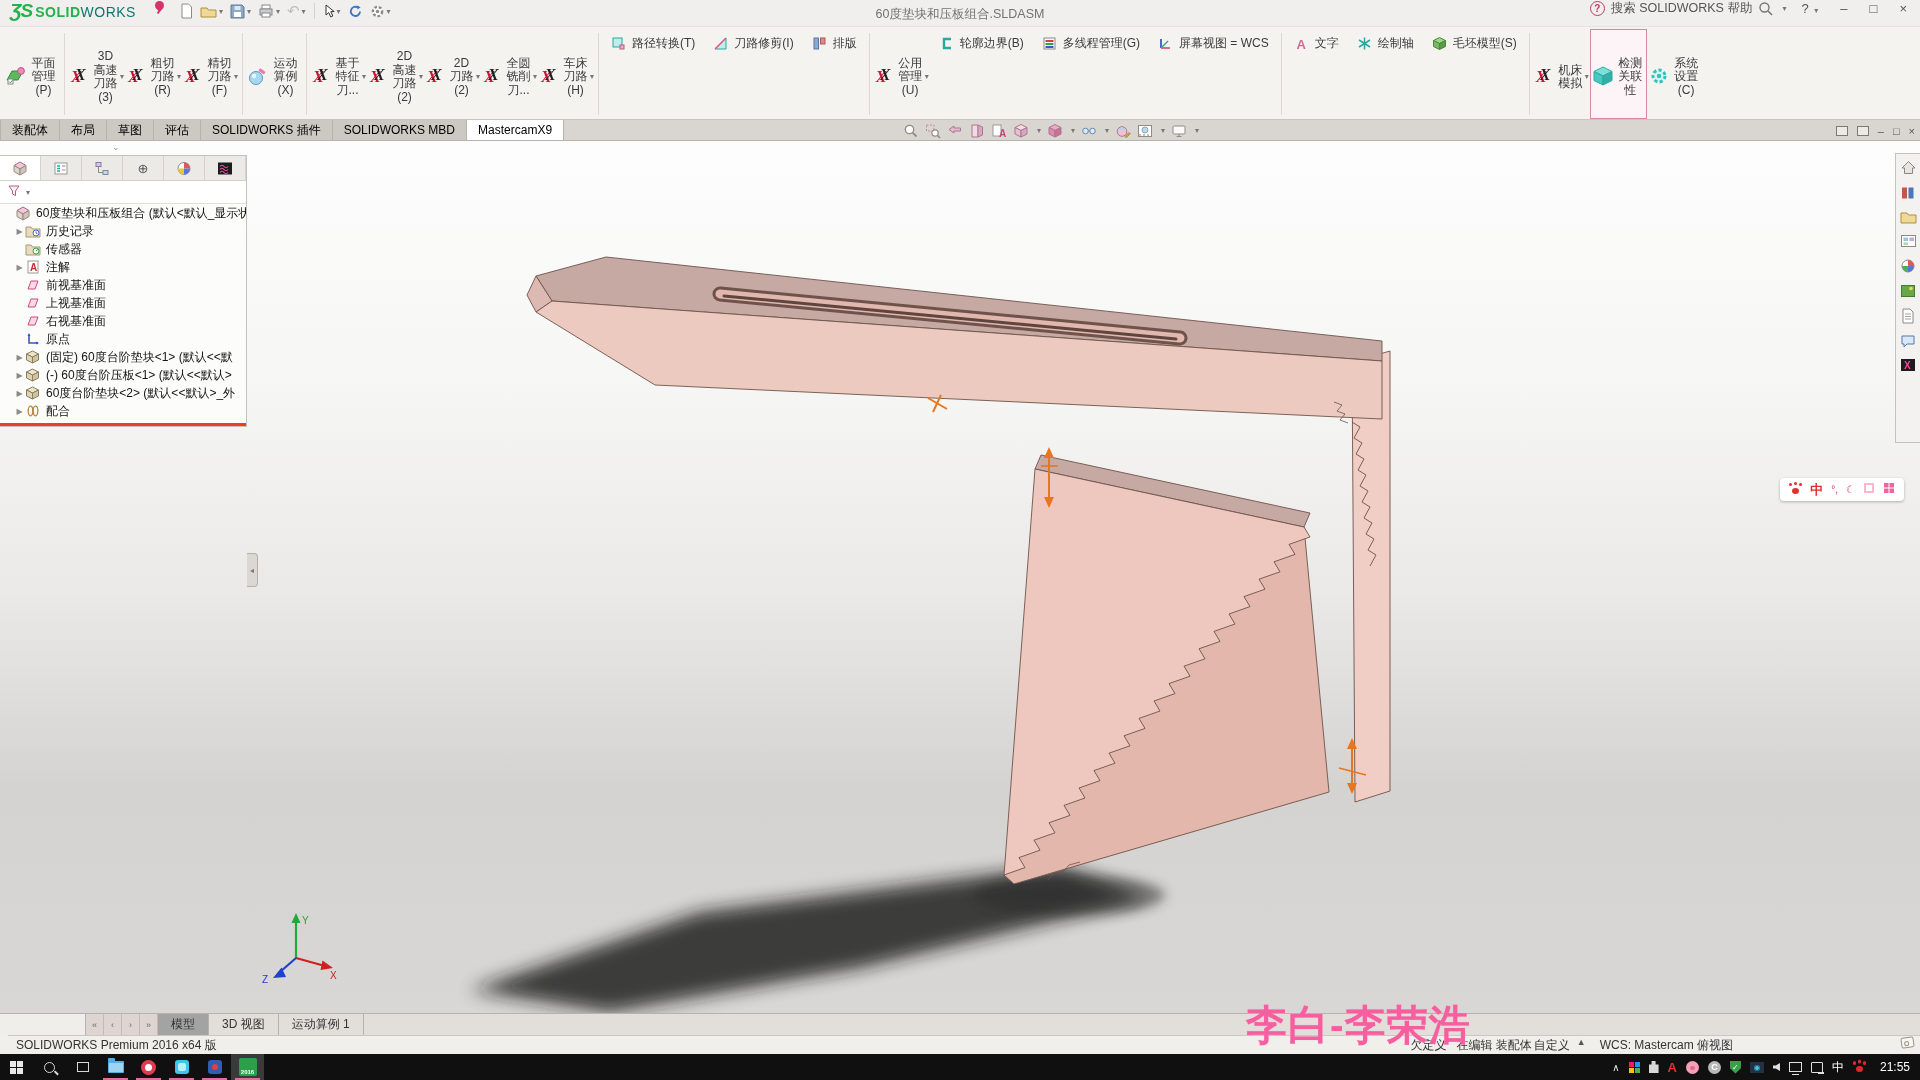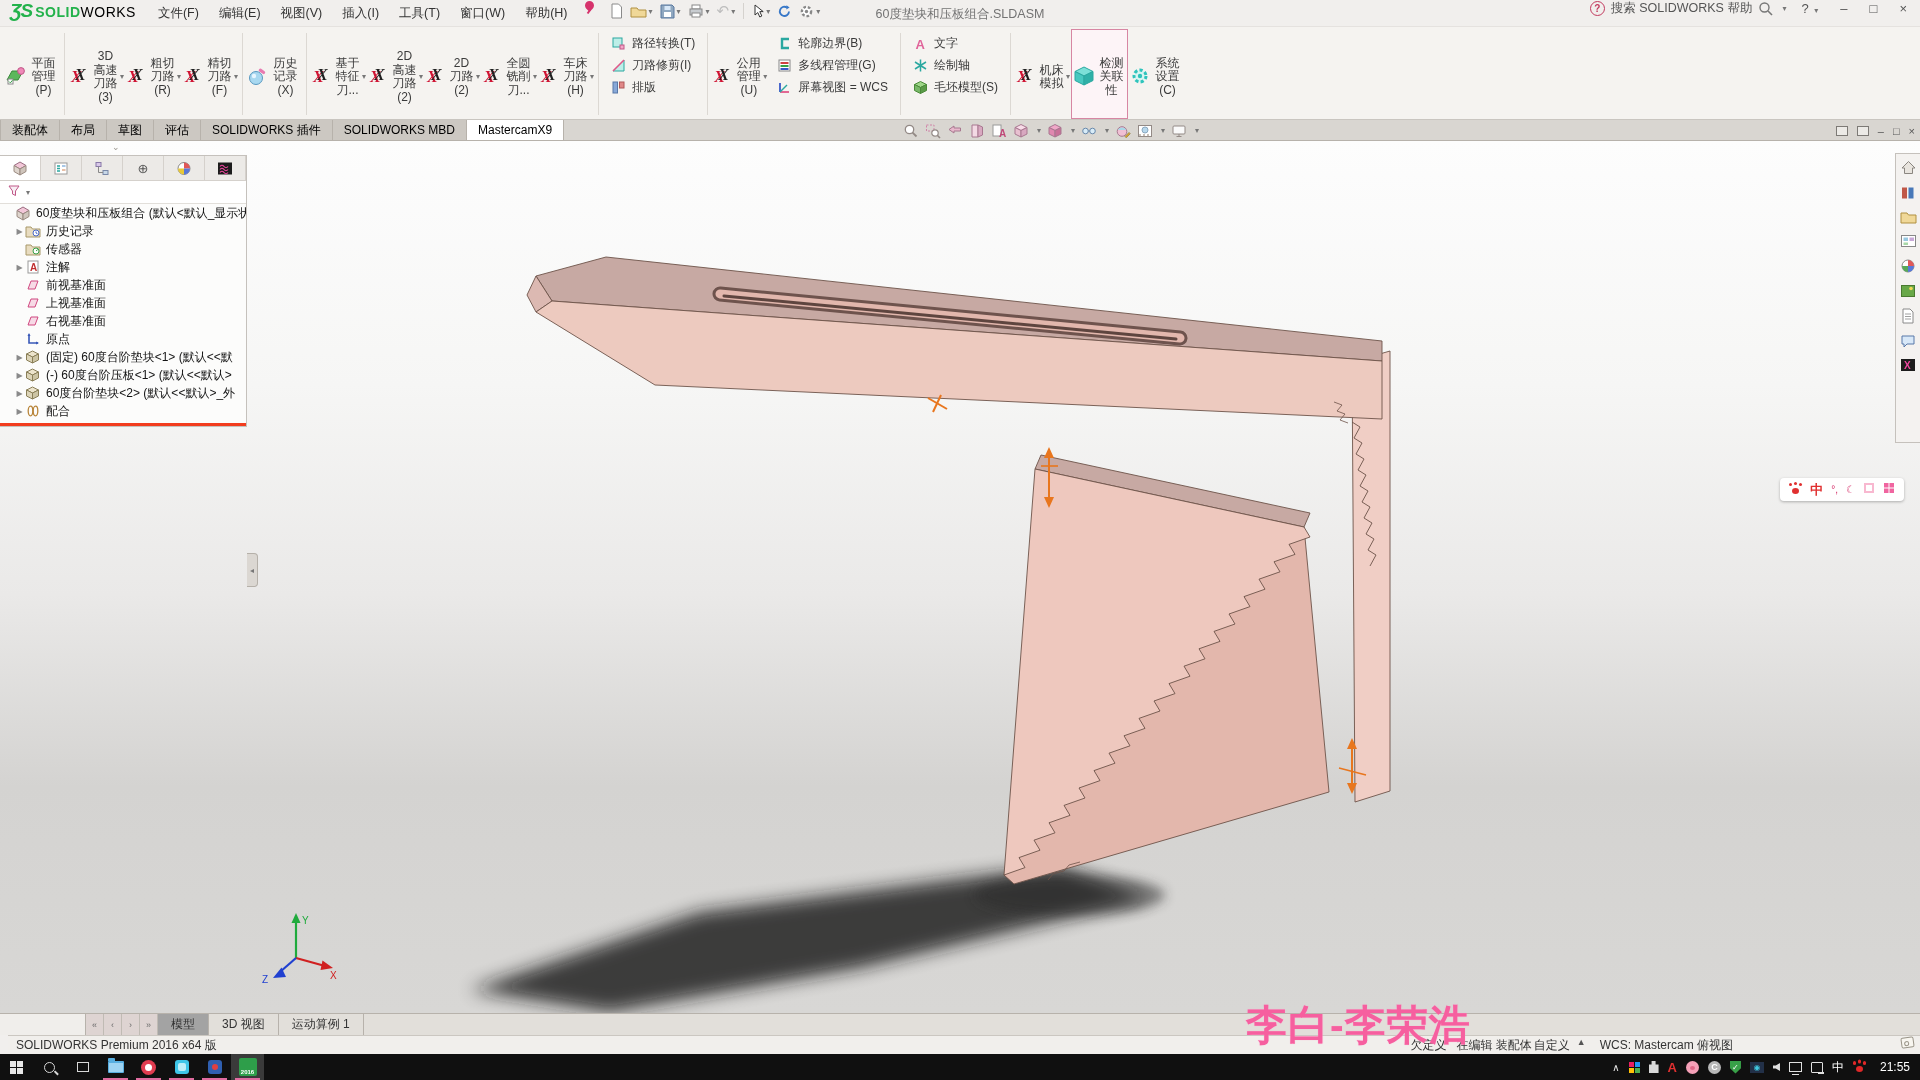--- a/index.html
+++ b/index.html
@@ -2,21 +2,21 @@
 <html><head>
 <meta charset="utf-8">
 <style>
 *{box-sizing:border-box;margin:0;padding:0}
 html,body{width:1920px;height:1080px;overflow:hidden;font-family:"Liberation Sans","DejaVu Sans",sans-serif;font-size:12px;color:#333;background:#f1efed}
 
 #titlebar{position:absolute;left:0;top:0;width:1920px;height:27px;background:#f1efed;display:flex;align-items:flex-start;border-bottom:1px solid #e5e2df;z-index:40}
 .logo{display:flex;align-items:baseline;padding:0 12px 0 10px;flex:none}
 .logo .mark{font-style:italic;font-weight:bold;font-size:19px;color:#23b24b;letter-spacing:-1px;margin-right:3px}
 .logo .solid{font-weight:bold;font-size:14px;color:#23b24b;letter-spacing:.5px}
-.logo .works{font-size:14px;color:#000000;letter-spacing:.5px}
+.logo .works{font-size:14px;color:#0f766e;letter-spacing:.5px}
 .menu{display:flex;height:27px;align-items:center;flex:none}
 .mi{padding:0 10px;font-size:12.5px;color:#333;height:100%;display:flex;align-items:center}
 .pin{width:15px;height:15px;margin:0 10px 0 4px;position:relative;flex:none}
 .pin::before{content:"";position:absolute;left:3px;top:1px;width:9px;height:9px;background:#d6336c;border-radius:50% 50% 50% 0;transform:rotate(-45deg)}
 .pin::after{content:"";position:absolute;left:6px;top:9px;width:2px;height:5px;background:#d6336c;transform:rotate(35deg)}
 .qat{display:flex;align-items:center;gap:1px;flex:none}
 .qbtn{display:flex;align-items:center;padding:2px 3px}
 .dd{font-size:8px;color:#777;margin-left:2px}
 .qsep{width:1px;height:16px;background:#d5d2ce;margin:0 4px}
 .undo-glyph{font-size:15px;color:#bdbdbd}
@@ -25,21 +25,21 @@
 .searchbox{display:flex;align-items:center;gap:6px;color:#555;font-size:12.5px}
 .qm{width:15px;height:15px;border:1.5px solid #c23a5e;border-radius:50%;color:#c23a5e;font-weight:bold;font-size:10px;display:flex;align-items:center;justify-content:center;flex:none}
 .winbtn{font-size:13px;color:#555;padding:0 7px}
 
 #ribbon{position:absolute;left:0;top:27px;width:1920px;height:93px;background:#f5f3f0;border-bottom:1px solid #c9c5c0;display:flex;align-items:stretch;padding:2px 0 0 4px;z-index:39}
 .lbtn{width:57px;display:flex;flex-direction:row;align-items:center;padding-top:4px;text-align:center;border:1px solid transparent;flex:none}
 .rlabel{font-size:12px;line-height:13.5px;color:#3a3a3a;margin-top:2px;word-break:break-all}
 .lbtn .dd{margin:1px 0 0 0}
 .lbtn.sel{border:1px solid #d786a3;background:#fdf4f7}
 .vdiv{width:1px;background:#dcd8d3;margin:4px 3px;flex:none}
-.scol{display:flex;flex-direction:column;padding-top:3px;flex:none}
+.scol{display:flex;flex-direction:row;padding-top:3px;flex:none}
 .sbtn{display:flex;align-items:center;gap:6px;height:22px;padding:0 9px;font-size:12px;color:#3a3a3a;white-space:nowrap}
 .mx{position:relative;width:22px;height:20px;display:block;flex:none}
 .mx::before{content:"X";position:absolute;left:2px;top:2px;font:italic bold 16px "Liberation Serif",serif;color:#cf1433}
 .mx::after{content:"X";position:absolute;left:6px;top:0;font:italic bold 16px "Liberation Serif",serif;color:#1f1f1f}
 .ricon{height:20px;display:flex;align-items:center;justify-content:center}
 .sicon{width:15px;height:15px;flex:none;display:flex;align-items:center;justify-content:center}
 
 #tabrow{position:absolute;left:0;top:120px;width:1920px;height:21px;background:#d9d6d1;border-bottom:1px solid #b7b2ab;display:flex;align-items:stretch;z-index:38}
 .ctab{padding:0 11px;display:flex;align-items:center;font-size:12px;color:#000000;border-right:1px solid #b7b2ab;background:#ccc8c2;white-space:nowrap}
 .ctab:first-child{border-left:1px solid #b7b2ab}
@@ -130,29 +130,20 @@
 </style>
 </head>
 <body>
 
 <div id="titlebar">
   <div class="logo">
     <span class="mark">ƷS</span>
     <span class="solid">SOLID</span>
     <span class="works">WORKS</span>
   </div>
-  <div class="menu">
-    <span class="mi">文件(F)</span>
-    <span class="mi">编辑(E)</span>
-    <span class="mi">视图(V)</span>
-    <span class="mi">插入(I)</span>
-    <span class="mi">工具(T)</span>
-    <span class="mi">窗口(W)</span>
-    <span class="mi">帮助(H)</span>
-  </div>
   <span class="pin"></span>
   <div class="qat">
     <span class="qbtn">
         <svg width="13" height="16">
           <path d="M2,1 h6.5 l3,3 v11 H2 Z" fill="#fff" stroke="#8a8a8a"></path>
         </svg>
       </span>
     <span class="qbtn">
         <svg width="17" height="13">
           <path d="M1,3 h6 l1.5,2 H16 v7 H1 Z" fill="#f0d898" stroke="#b09040"></path>
@@ -254,21 +245,21 @@
   </div>
   <div class="vdiv"></div>
   <div class="lbtn">
     <span class="ricon">
         <svg width="22" height="20">
           <circle cx="9" cy="12" r="6.5" fill="#a8d8f0" stroke="#5898c0"></circle>
           <circle cx="7" cy="10" r="2.2" fill="#e8f6ff"></circle>
           <rect x="13" y="2" width="7" height="3.2" rx="1.4" transform="rotate(35 13 2)" fill="#e87ab0"></rect>
         </svg>
       </span>
-    <span class="rlabel">历史记录(X)</span>
+    <span class="rlabel">运动算例(X)</span>
   </div>
   <div class="vdiv"></div>
   <div class="lbtn">
     <span class="ricon">
         <span class="mx"></span>
       </span>
     <span class="rlabel">基于特征刀...</span>
     <span class="dd">▾</span>
   </div>
   <div class="lbtn">

